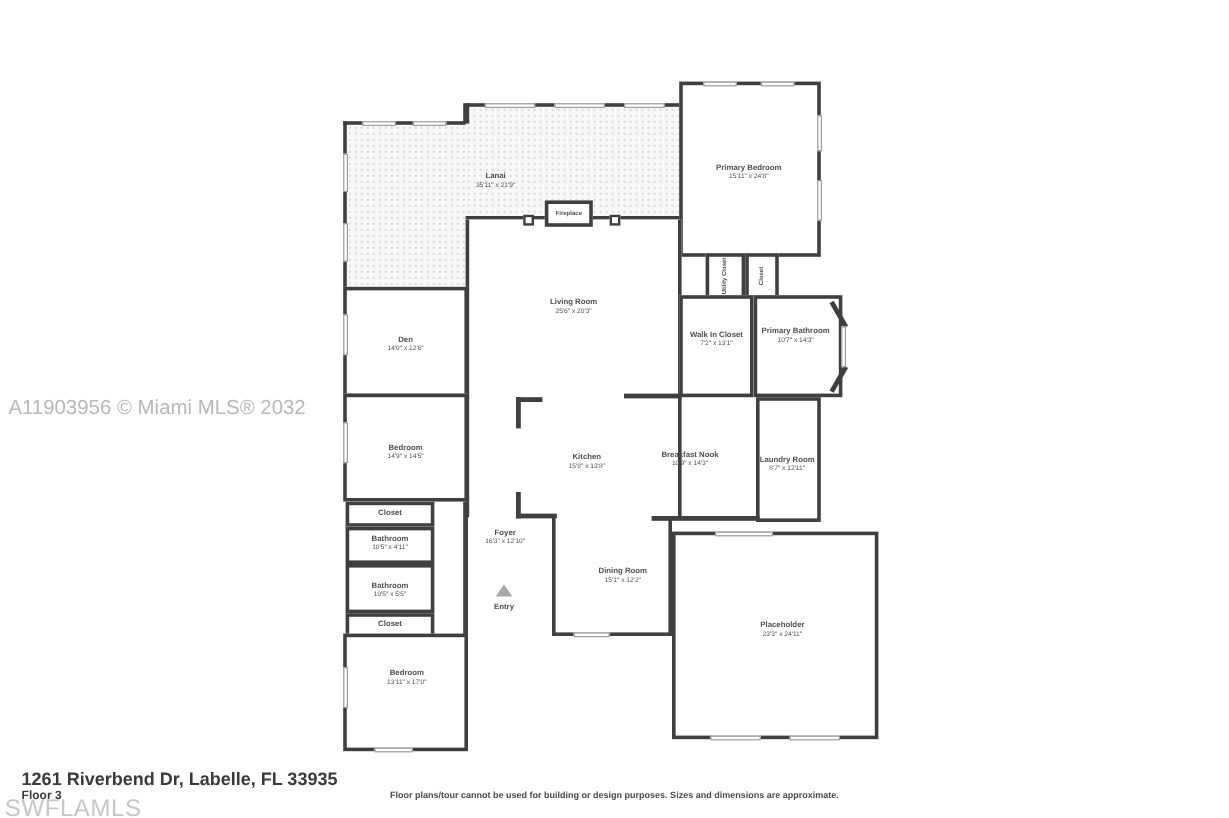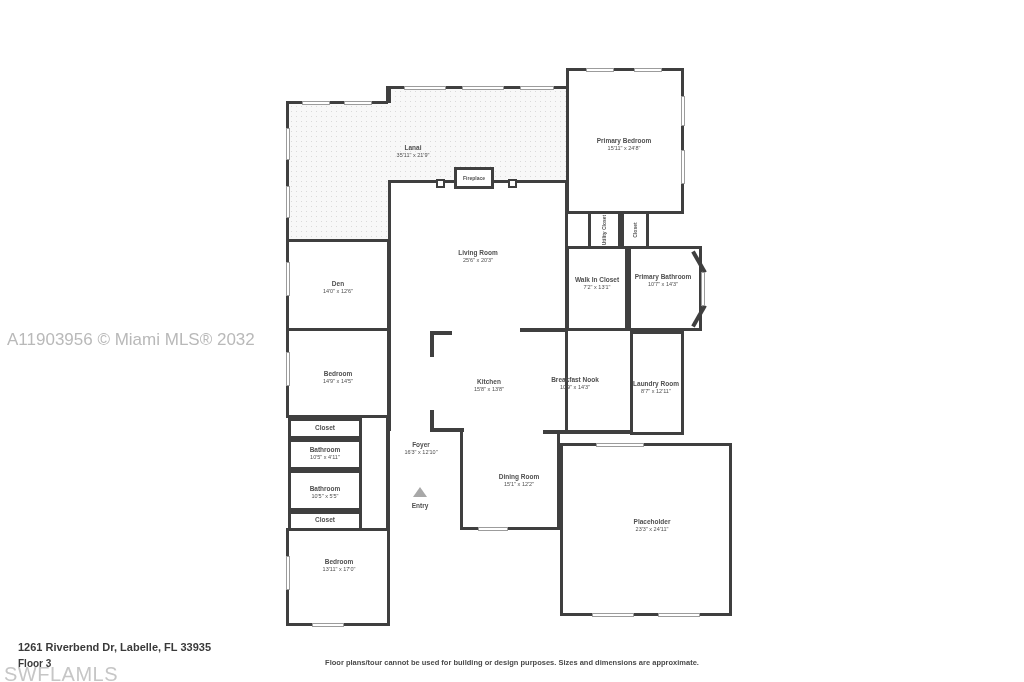--- a/index.html
+++ b/index.html
@@ -34,21 +34,21 @@
   }
   .fireplace span{font-size:5px;font-weight:700;color:#4f4f4f;}
   .door{position:absolute;box-sizing:border-box;border:2px solid var(--wall);background:#fff;z-index:6;}
   .tri{
     position:absolute;width:0;height:0;z-index:5;
     border-left:7px solid transparent;border-right:7px solid transparent;
     border-bottom:10px solid #a8a8a8;
   }
   .wm-mls{position:absolute;left:7px;top:330px;font-size:17px;color:#b9b9b9;z-index:8;}
   .wm-swfl{position:absolute;left:4px;top:663px;font-size:20px;color:#c6c6c6;z-index:8;letter-spacing:0.5px;}
-  .addr{position:absolute;left:18px;top:641px;font-size:11px;font-weight:700;color:#3a3a3a;z-index:9;}
+  .addr{position:absolute;left:18px;top:641px;font-size:15px;font-weight:700;color:#3a3a3a;z-index:9;}
   .floor{position:absolute;left:18px;top:658px;font-size:10px;font-weight:700;color:#3a3a3a;z-index:9;}
   .disc{
     position:absolute;left:50%;transform:translateX(-50%);top:658px;
     font-size:7.5px;font-weight:700;color:#4a4a4a;z-index:9;white-space:nowrap;
   }
 </style>
 </head>
 <body>
 
 <div class="plan">

